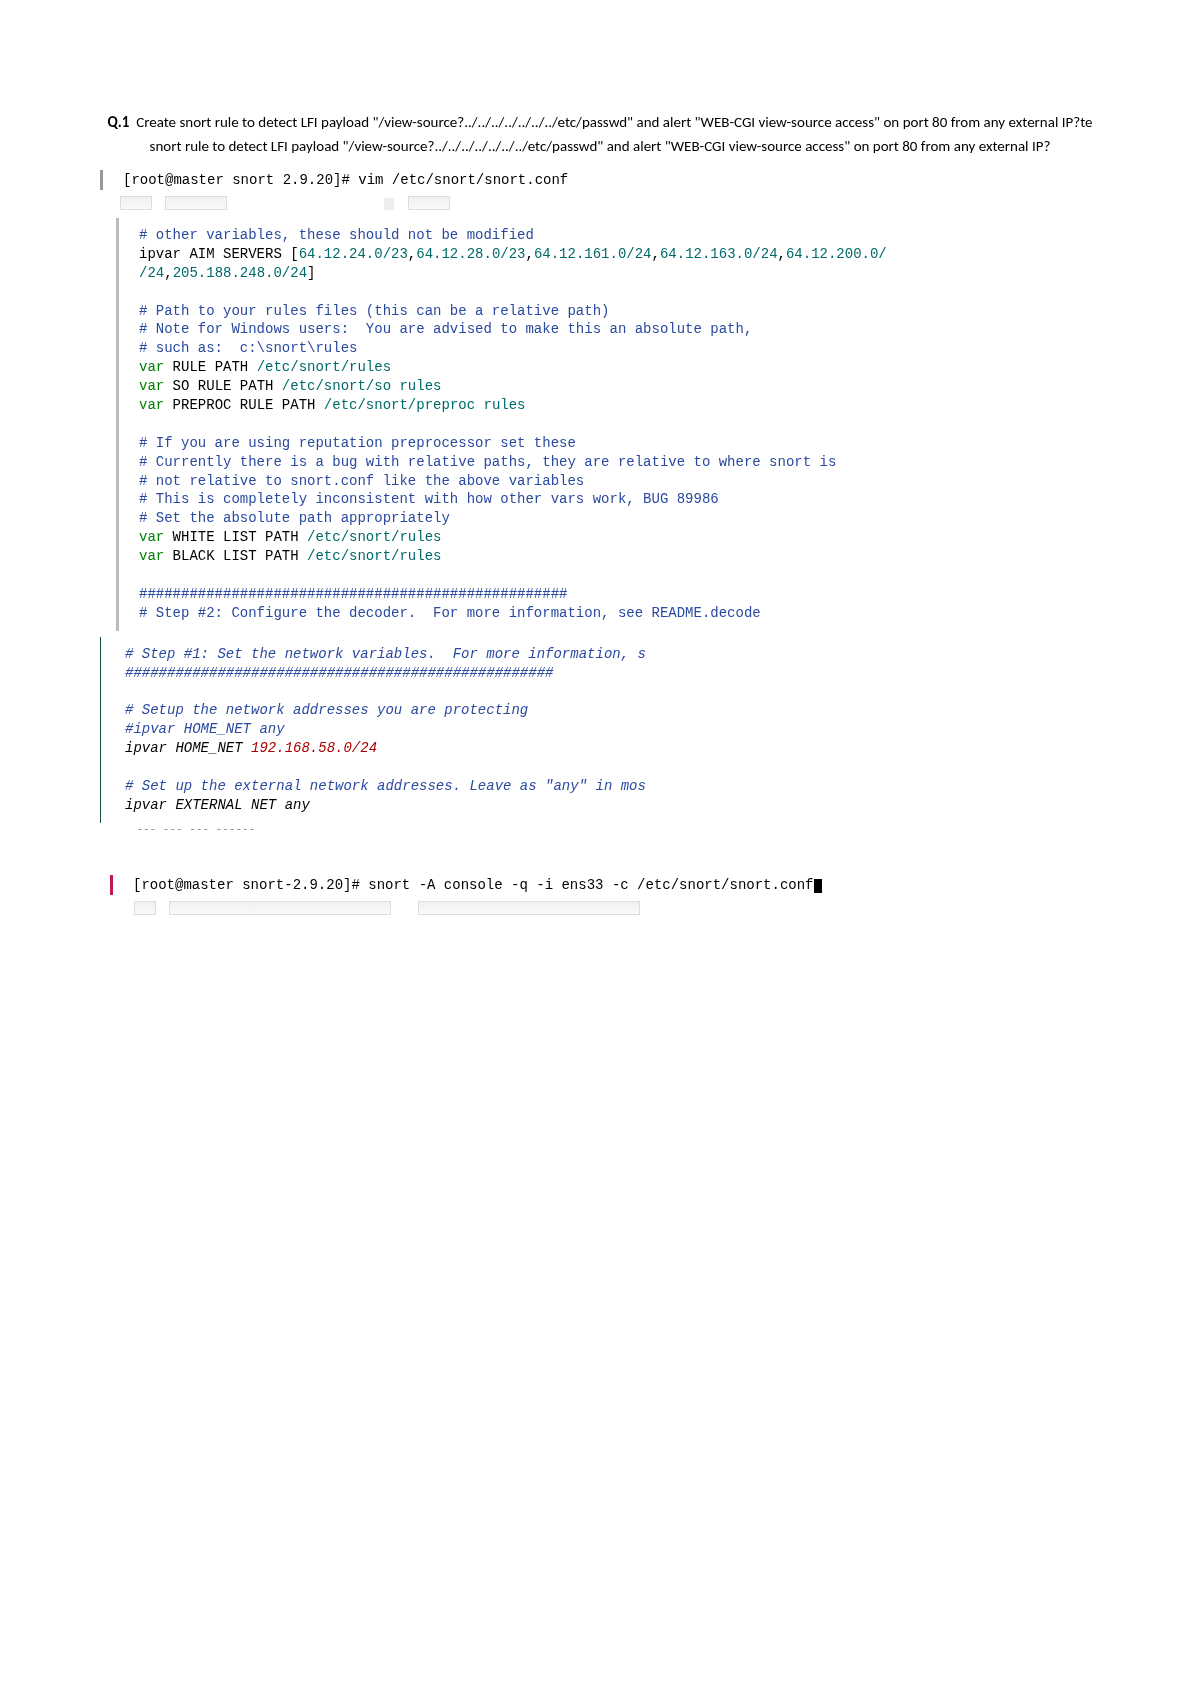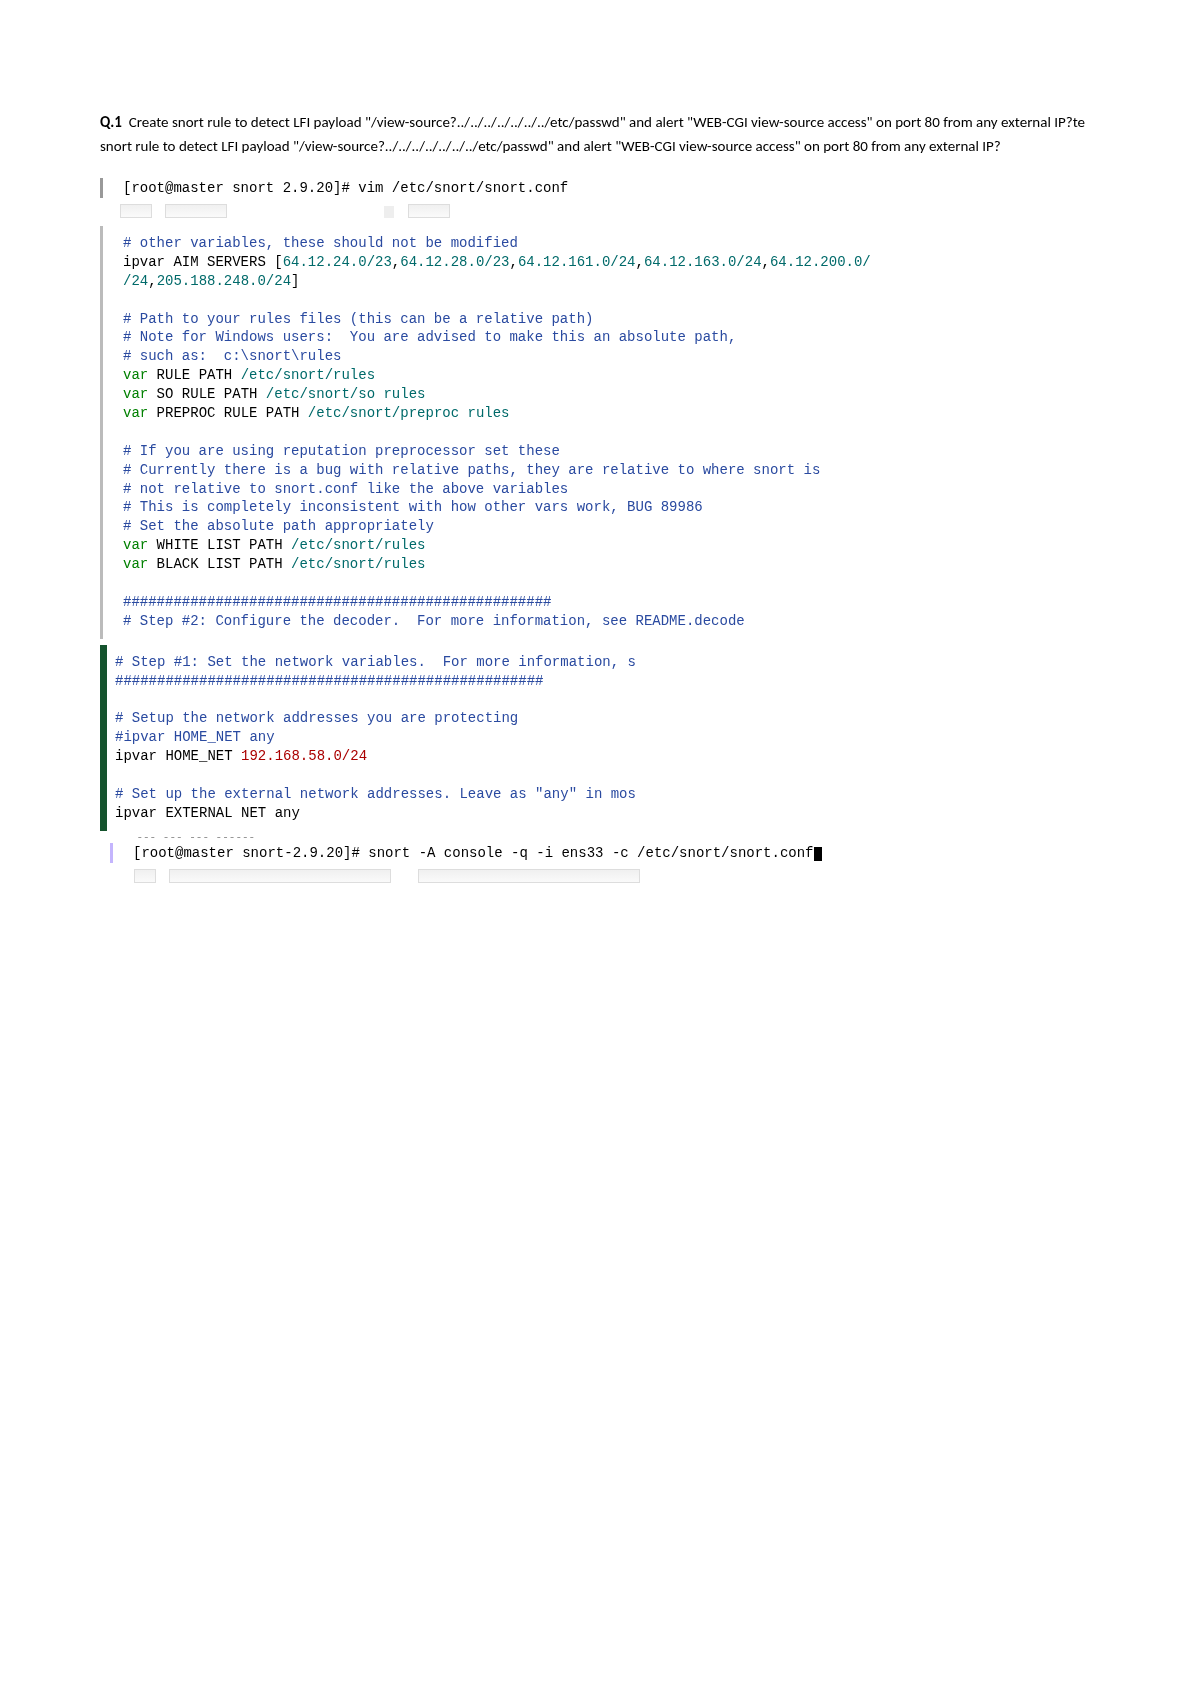--- a/index.html
+++ b/index.html
@@ -9,21 +9,22 @@
       font-family: Calibri, Arial, sans-serif;
       font-size: 15px;
       width: 1200px;
     }
     .page {
       padding: 110px 100px 100px 100px;
     }
     .question {
       color: #000;
       line-height: 1.6;
-      margin-bottom: 20px;
+      margin-bottom: 12px;
+      text-align: center;
     }
     .question .bold {
       font-weight: bold;
     }
     .terminal-block {
       font-family: "Courier New", monospace;
       font-size: 14px;
       color: #000;
       background: #fff;
       border-left: 3px solid #999;
@@ -39,26 +40,26 @@
       width: 300px;
       display: inline-block;
     }
     .faded-bar.short { width: 30px; }
     .editor-screenshot {
       font-family: "Courier New", monospace;
       font-size: 14px;
       color: #000;
       background: #fff;
       padding: 8px 0 8px 20px;
-      margin-left: 0;
+      margin-left: 16px;
       border-left: 3px solid #bbb;
       line-height: 1.35;
       white-space: pre;
     }
-    .editor-screenshot.noborder { border-left: 7px solid #14532d; margin-left: 0; padding-left: 8px;}
+    .editor-screenshot.noborder { border-left: 1px solid #14532d; margin-left: 0; padding-left: 24px; font-style: italic;}
     .comment { color: #2a4aa0; }
     .keyword { color: #008000; }
     .val-teal { color: #006a6a; }
     .val-red { color: #aa0000; }
     .cursor {
       display: inline-block;
       width: 8px;
       height: 14px;
       background: #000;
       vertical-align: text-bottom;
@@ -113,21 +114,21 @@
 <span class="comment"># Setup the network addresses you are protecting</span>
 <span class="comment">#ipvar HOME_NET any</span>
 <span class="">ipvar HOME_NET </span><span class="val-red">192.168.58.0/24</span>
 <span class=""></span>
 <span class="comment"># Set up the external network addresses. Leave as "any" in mos</span>
 <span class="">ipvar EXTERNAL NET any</span>
 </div>
 
   <div style="margin-left:10px;font-family:'Courier New',monospace;font-size:11px;color:#888;">&nbsp;&nbsp;&nbsp;&nbsp;--- --- --- ------</div>
 
-  <div class="terminal-block" style="border-left:3px solid #c4b5fd;margin-left:10px;">
+  <div class="terminal-block" style="border-left:3px solid #be185d;margin-left:10px;margin-top:40px;">
     <span>[root@master snort-2.9.20]# snort -A console -q -i ens33 -c /etc/snort/snort.conf</span><span class="cursor"></span>
   </div>
   <div style="margin-left:24px;">
     <span class="faded-bar short" style="width:20px"></span>
     <span class="faded-bar" style="width:220px"></span>
     <span style="display:inline-block;width:10px"></span>
     <span class="faded-bar" style="width:220px"></span>
   </div>
 
 </div>

